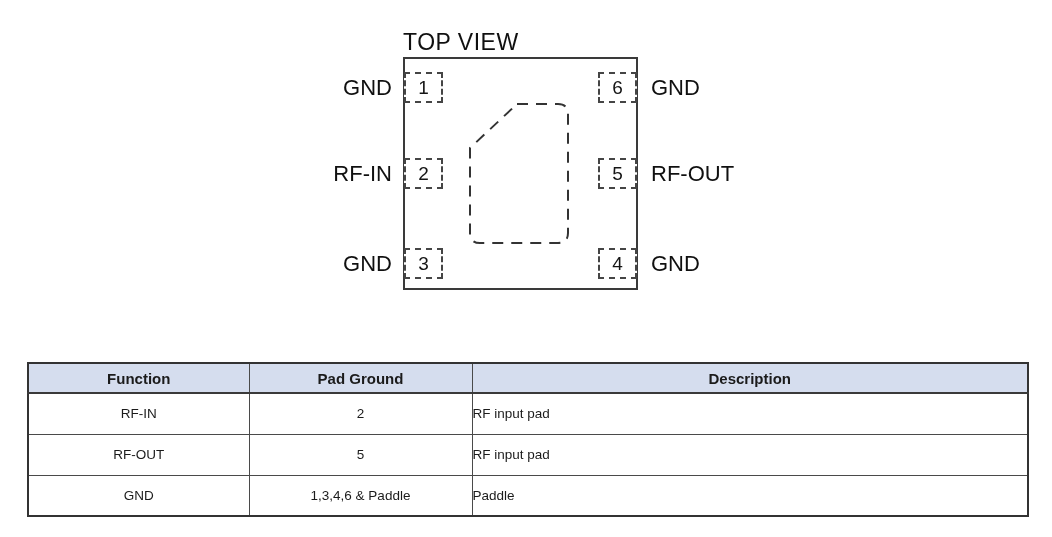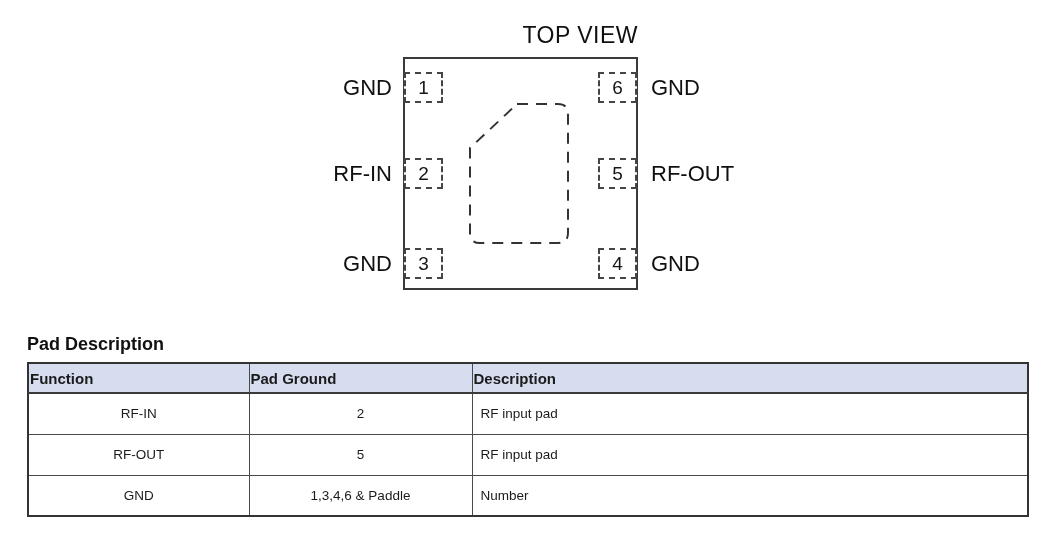--- a/index.html
+++ b/index.html
@@ -12,22 +12,22 @@
     position:relative;
     width:1052px;height:537px;
     background:#ffffff;
     font-family:"Liberation Sans", sans-serif;
     color:var(--text);
     overflow:hidden;
   }
 
   
   .diagram-title{
-    position:absolute;left:403px;top:22px;width:235px;
-    text-align:right;font-size:23px;line-height:26px;
+    position:absolute;left:403px;top:29px;width:235px;
+    text-align:left;font-size:23px;line-height:26px;
     letter-spacing:0.5px;color:#101010;
   }
   .package-outline{
     position:absolute;left:403px;top:57px;width:235px;height:233px;
     border:2px solid var(--line);box-sizing:border-box;background:#fff;
   }
   .pad{
     position:absolute;width:39px;height:31px;box-sizing:border-box;
     border:2px dashed #454545;background:#ffffff;
     display:flex;align-items:center;justify-content:center;
@@ -61,28 +61,28 @@
     position:absolute;left:27px;top:362px;width:1002px;
     border-collapse:collapse;table-layout:fixed;
     font-size:13.5px;color:#1b1b1b;
   }
   .pad-table th,.pad-table td{
     border:1px solid #4a4a4a;box-sizing:border-box;
   }
   .pad-table{border:2px solid #333;outline:0;}
   .pad-table thead th{
     background:var(--header-bg);
-    height:30px;font-size:15px;font-weight:bold;text-align:left;
+    height:30px;font-size:15px;font-weight:bold;text-align:center;
     border-bottom:2px solid #3a3a3a;
   }
   .pad-table tbody td{height:41px;background:#fff;}
   .col-function{width:221px;}
   .col-padnum{width:223px;}
   .cell-center{text-align:center;}
-  .cell-left{text-align:left;padding-left:8px;margin-left:35px;}
+  .cell-left{text-align:left;padding-left:0;margin-left:35px;}
 </style>
 </head>
 <body>
 
 <div class="page">
 
   <div class="diagram-title">TOP VIEW</div>
 
   <div class="package-outline"></div>
 
@@ -109,21 +109,20 @@
       <span>4</span>
     </div>
 
   <div class="pin-label left row-top">GND</div>
   <div class="pin-label left row-mid">RF-IN</div>
   <div class="pin-label left row-bot">GND</div>
   <div class="pin-label right row-top">GND</div>
   <div class="pin-label right row-mid">RF-OUT</div>
   <div class="pin-label right row-bot">GND</div>
 
-  <div class="table-title">Pad Description</div>
 
   <table class="pad-table">
     <thead>
       <tr>
         <th class="col-function">Function</th>
         <th class="col-padnum">Pad Ground</th>
         <th>Description</th>
       </tr>
     </thead>
     <tbody>
@@ -133,18 +132,18 @@
         <td class="cell-left">RF input pad</td>
       </tr>
       <tr>
         <td class="cell-center">RF-OUT</td>
         <td class="cell-center">5</td>
         <td class="cell-left">RF input pad</td>
       </tr>
       <tr>
         <td class="cell-center">GND</td>
         <td class="cell-center">1,3,4,6 &amp; Paddle</td>
-        <td class="cell-left">Number</td>
+        <td class="cell-left">Paddle</td>
       </tr>
     </tbody>
   </table>
 
 </div>
 
 </body></html>

